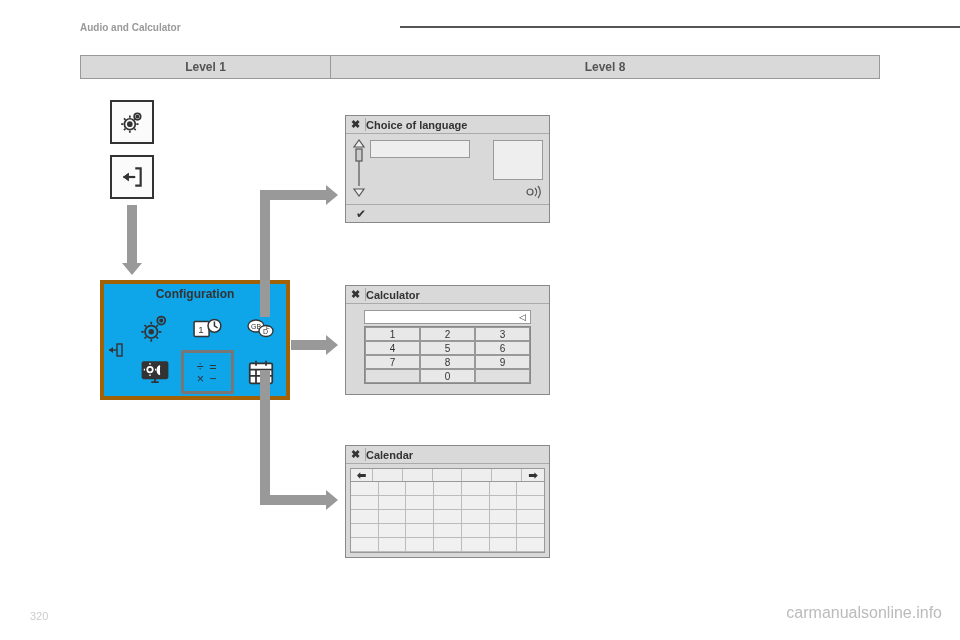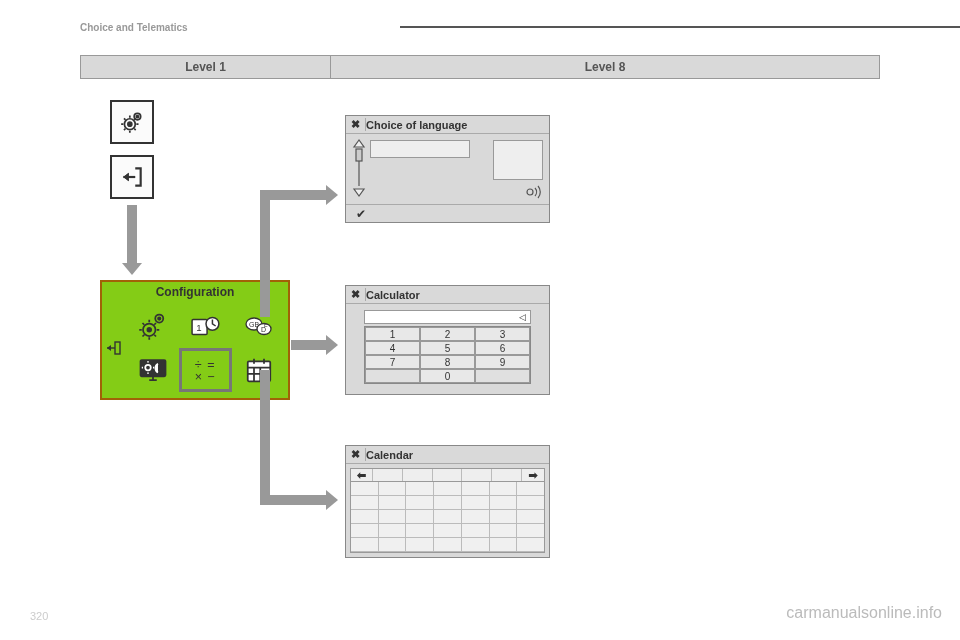--- a/index.html
+++ b/index.html
@@ -94,22 +94,22 @@
     border-left: 12px solid #999;
   }
 
   
   .config-panel {
     position: absolute;
     left: 100px;
     top: 280px;
     width: 190px;
     height: 120px;
-    background: #84cc16;
-    border: 2px solid #a16207;
+    background: #0ea5e9;
+    border: 4px solid #a16207;
   }
   .config-panel .title {
     text-align: center;
     font-size: 12px;
     font-weight: bold;
     padding: 3px 0;
   }
   .config-body {
     position: relative;
     height: 95px;
@@ -291,21 +291,21 @@
     left: 30px;
     font-size: 11px;
     color: #ccc;
     font-weight: normal;
     filter: blur(0.6px);
   }
 </style>
 </head>
 <body>
 
-<div class="header-title">Choice and Telematics</div>
+<div class="header-title">Audio and Calculator</div>
 <div class="header-rule"></div>
 
 <div class="level-bar">
   <div class="level-cell l1">Level 1</div>
   <div class="level-cell">Level 8</div>
 </div>
 
 <div class="icon-btn" style="left:110px; top:100px;">
   <svg viewBox="0 0 24 24">
       <g fill="none" stroke="#333" stroke-width="1.6">

